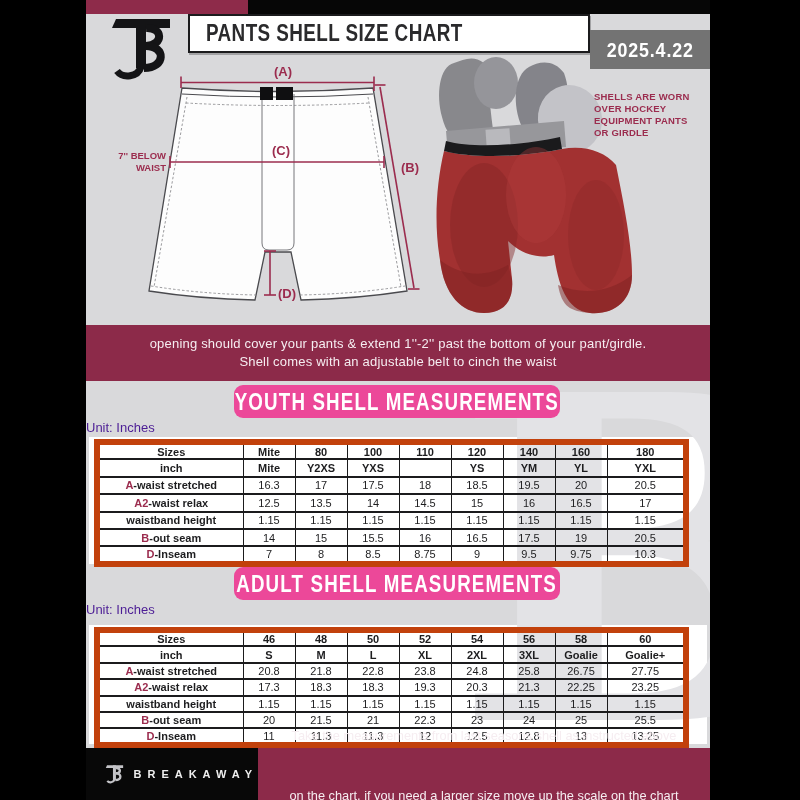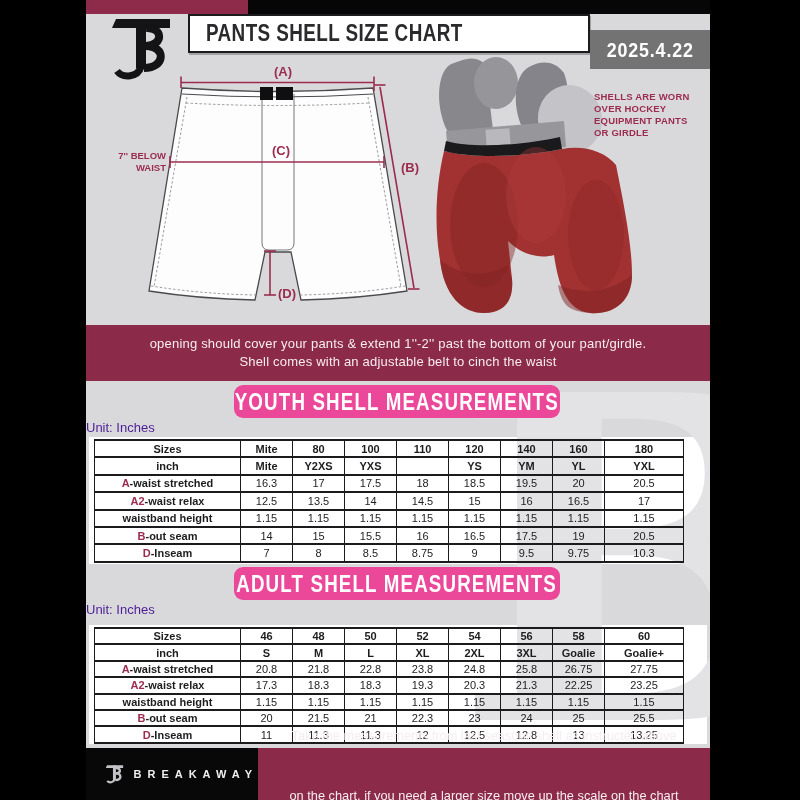--- a/index.html
+++ b/index.html
@@ -45,21 +45,21 @@
   .unit-adult { left:0; top:602px; }
 
   
   .band { left:3px; width:618px; background:#fff; z-index:0; }
   .band-youth { top:437px; height:127px; }
   .band-adult { top:625px; height:119px; }
 
   table { border-collapse:collapse; table-layout:fixed; width:589px; z-index:3; position:absolute; left:8px; }
   .tbl-youth { top:439px; }
   .tbl-adult { top:627px; }
-  table { border:1px solid #c2410c; }
+  table { border:6px solid #c2410c; }
   td { border:1.5px solid #1b1b1d; border-top-width:2px; border-bottom-width:2px;
        text-align:center; font-size:11px; color:#1d1d1f; padding:0; background:transparent; }
   .tbl-youth td { height:17.4px; }
   .tbl-adult td { height:16.4px; }
   td.lbl { font-weight:bold; }
   tr.hdr td { font-weight:bold; }
   .accent { color:#9b2c4e; }
 
   
   .footer-black { left:0; top:748px; width:172px; height:52px; background:#080808; z-index:4;

